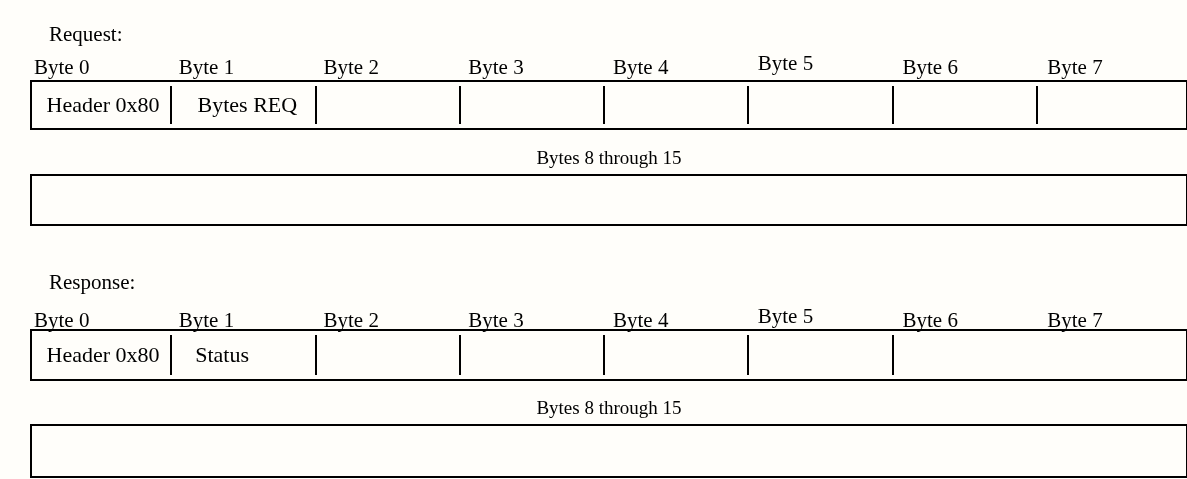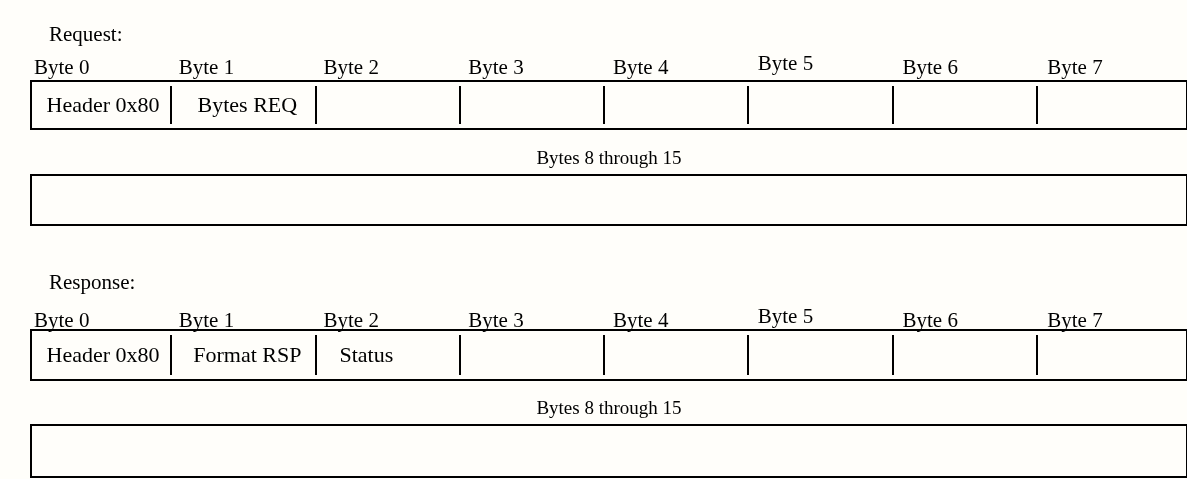--- a/index.html
+++ b/index.html
@@ -86,21 +86,20 @@
     <div class="bh">Byte 2</div>
     <div class="bh">Byte 3</div>
     <div class="bh">Byte 4</div>
     <div class="bh raised">Byte 5</div>
     <div class="bh">Byte 6</div>
     <div class="bh">Byte 7</div>
   </div>
 
   <div class="byte-row" style="top:313px;height:52px">
     <div class="cell">Header 0x80</div>
-    <div class="cell">Format RSP</div>
     <div class="cell left">Status</div>
     <div class="cell"></div>
     <div class="cell"></div>
     <div class="cell"></div>
     <div class="cell"></div>
     <div class="cell"></div>
   </div>
 
   <div class="wide-caption" style="top:381px">Bytes 8 through 15</div>
 

